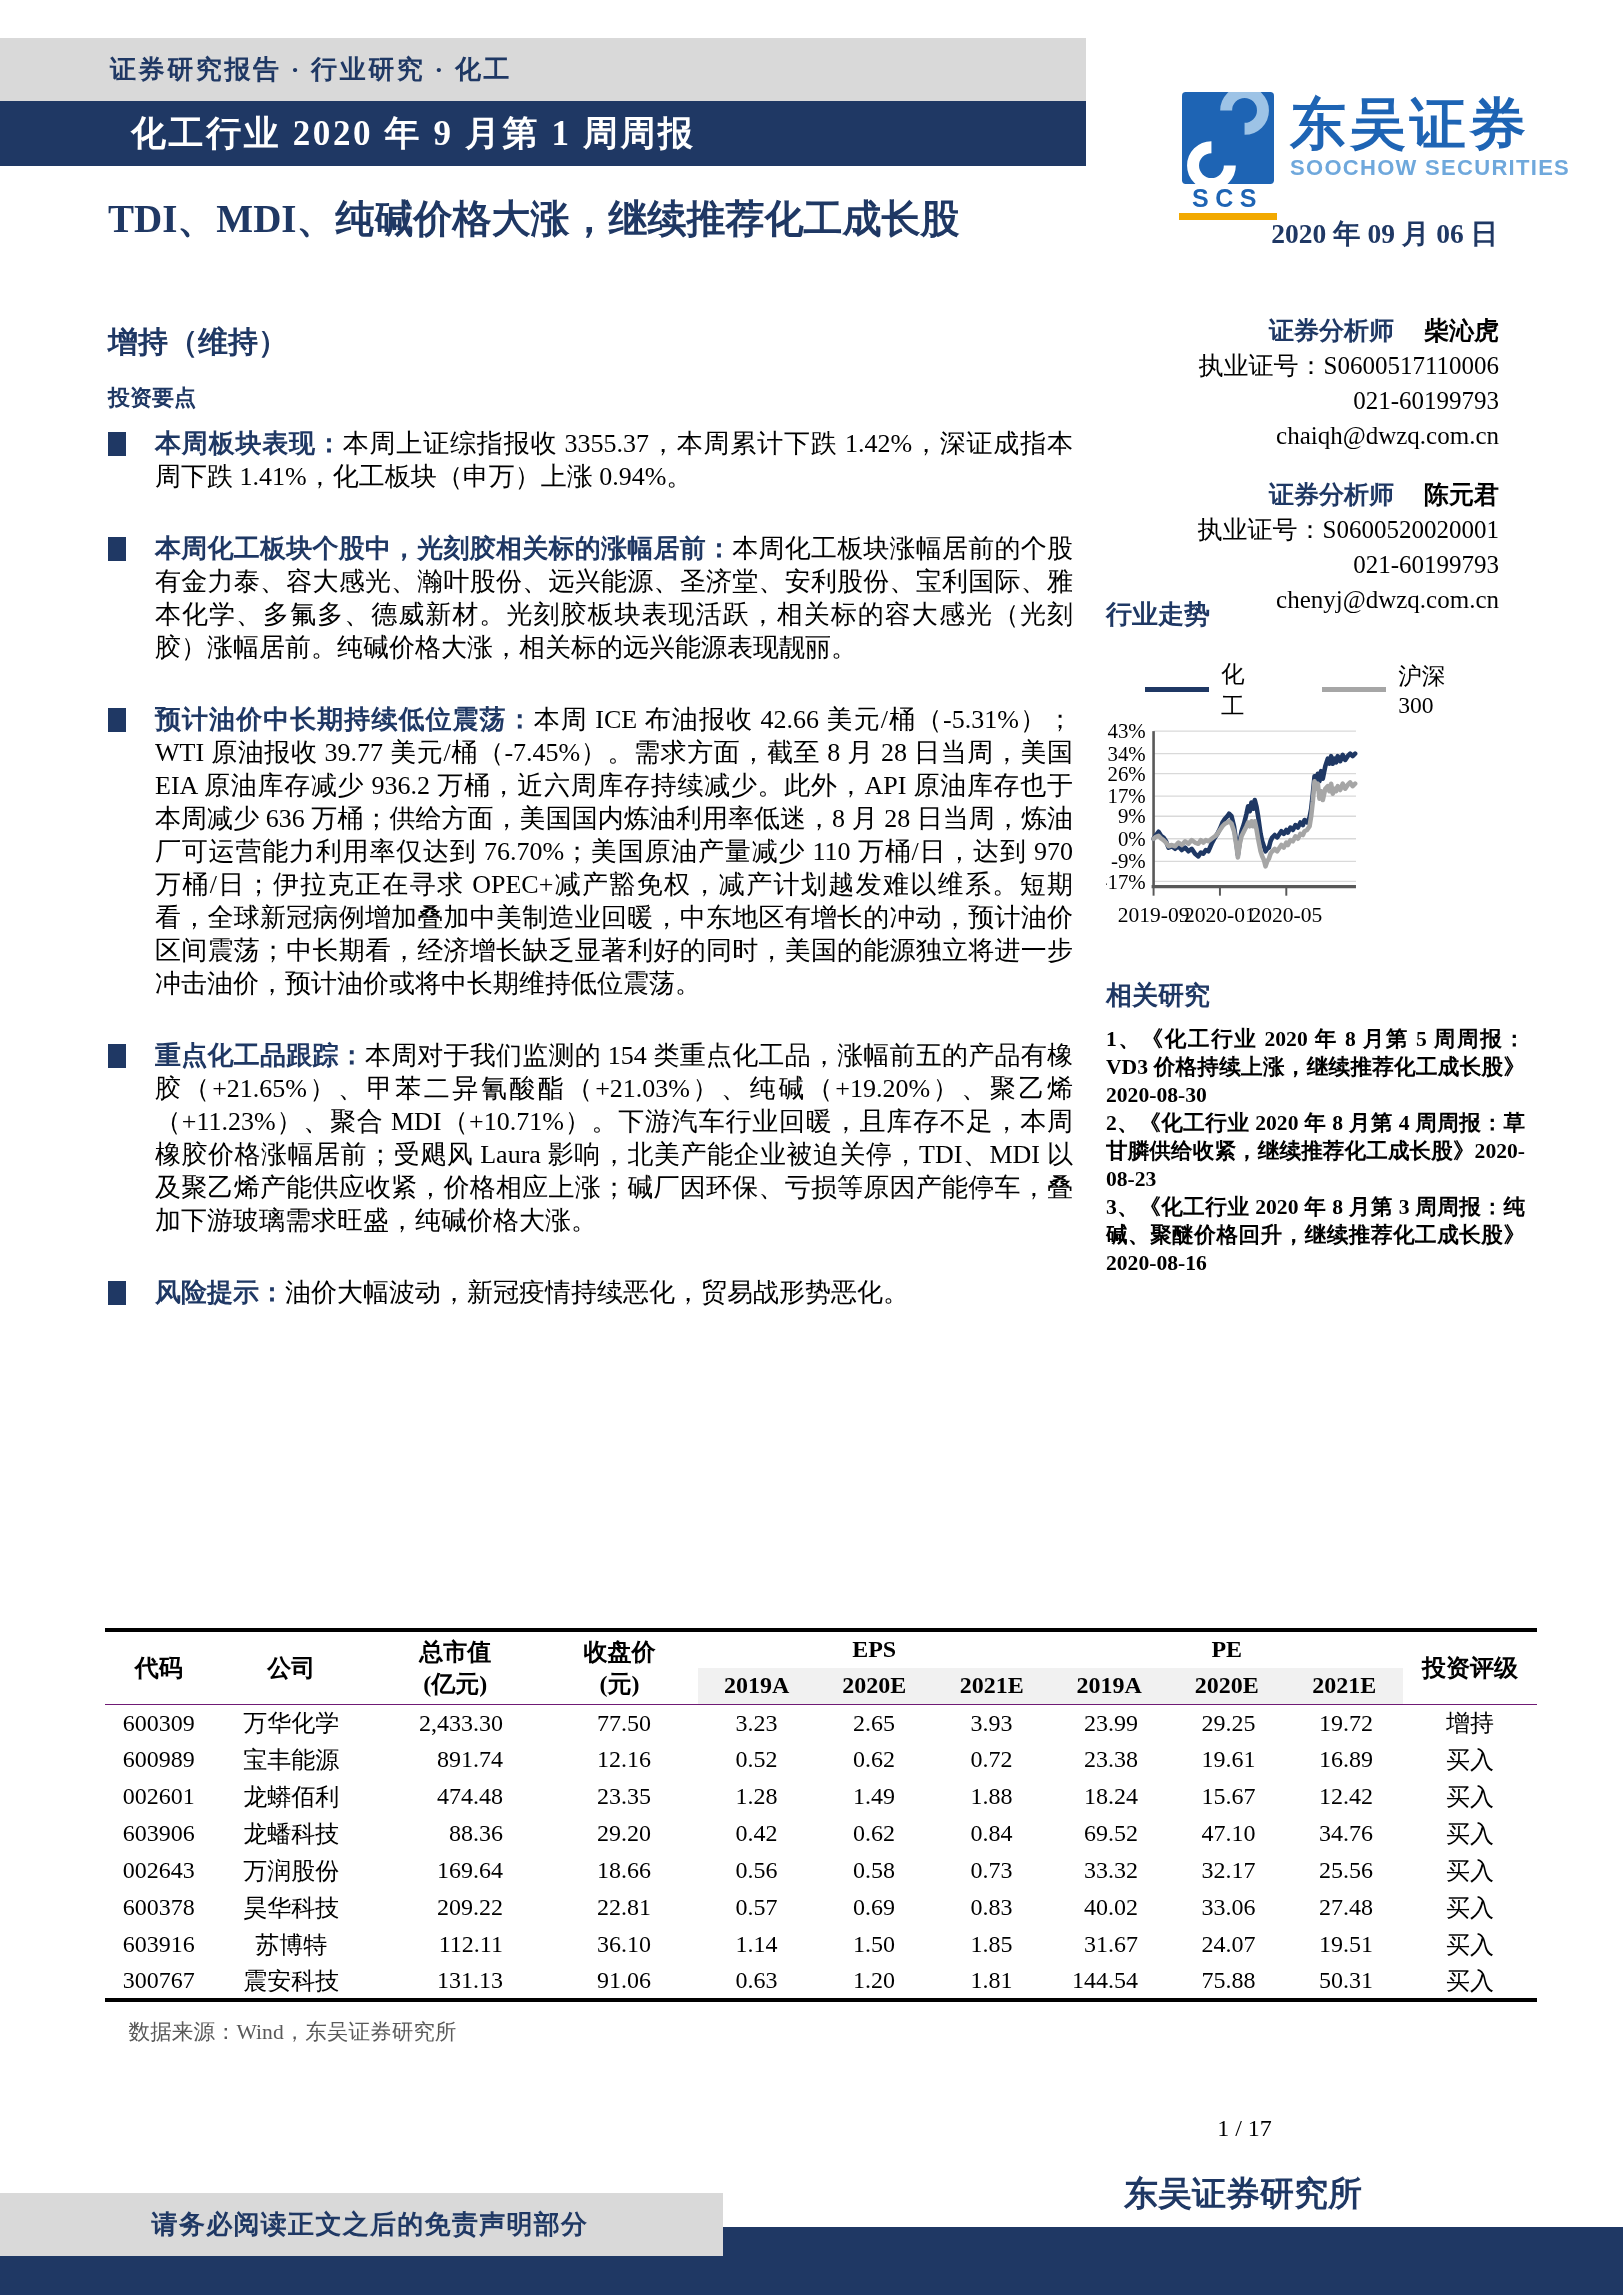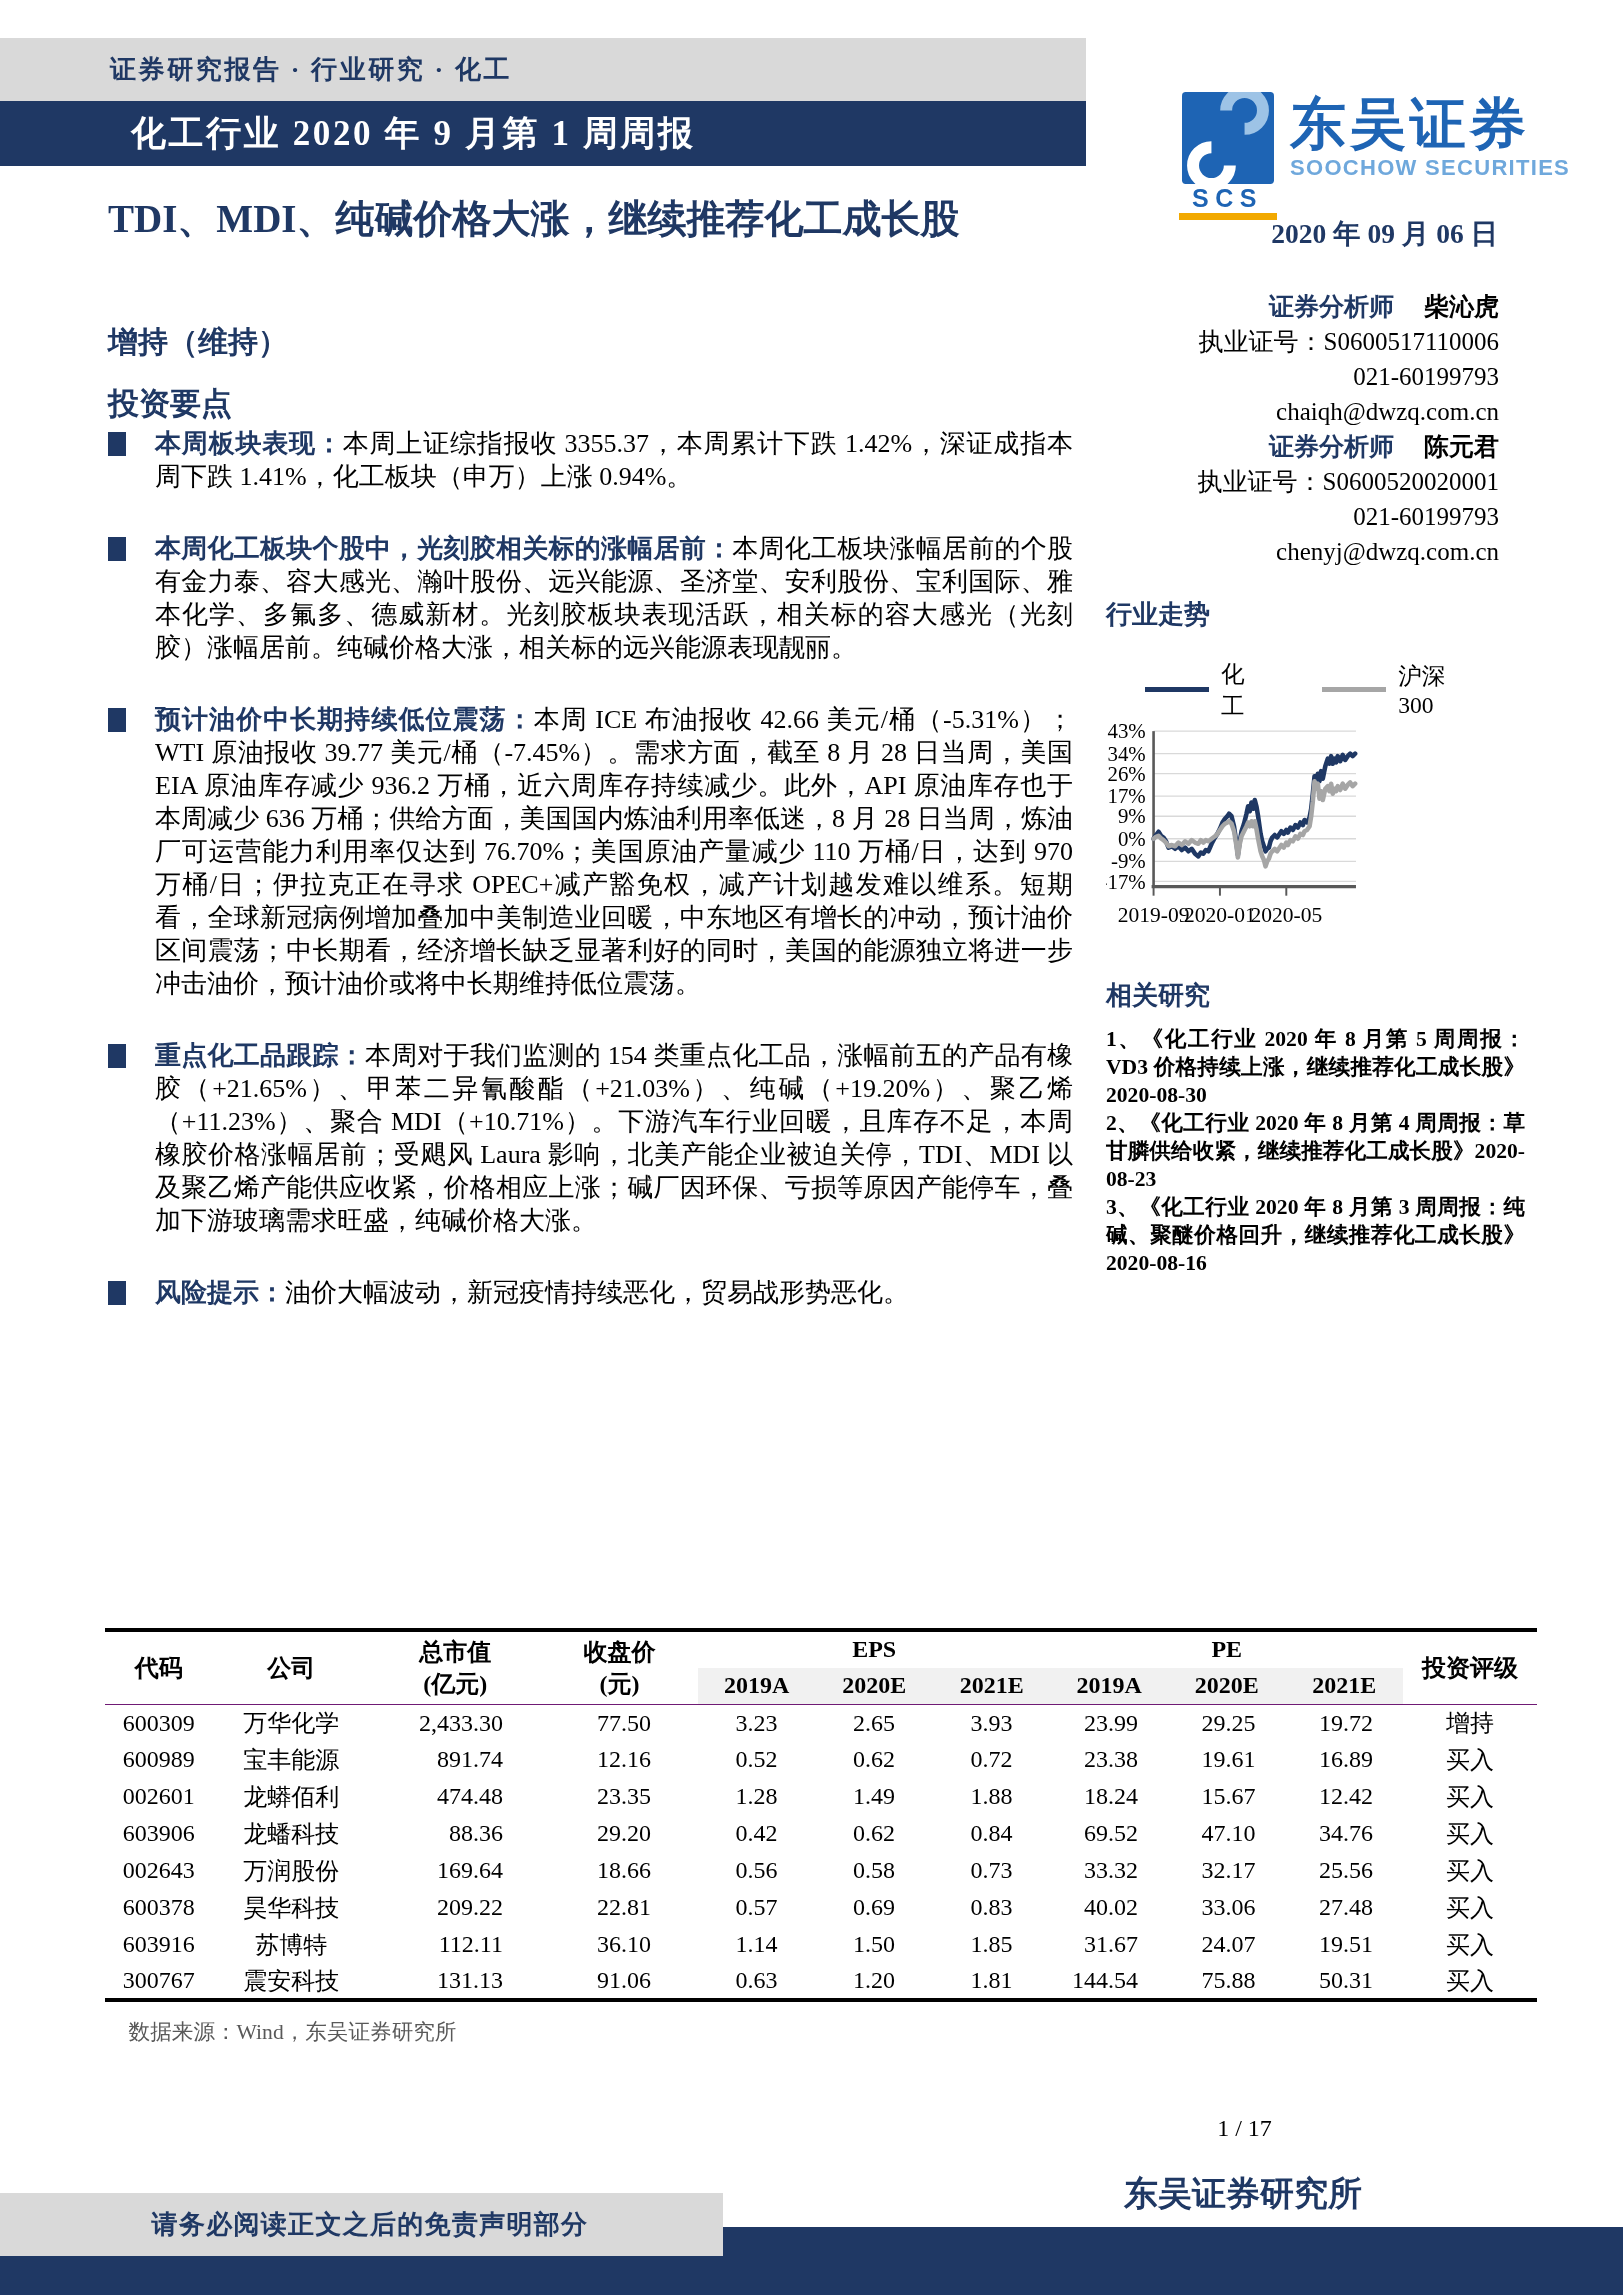--- a/index.html
+++ b/index.html
@@ -26,35 +26,35 @@
   .logo-text { margin-left:13px; }
   .logo-cn { color:#1e64b4; font-family:"Liberation Sans",sans-serif; font-weight:bold;
     font-size:56px; line-height:63px; letter-spacing:3.9px; }
   .logo-en { color:#6fa8dc; font-family:"Liberation Sans",sans-serif; font-weight:bold;
     font-size:22px; letter-spacing:1.3px; margin-top:0; }
 
   
   .headline { position:absolute; left:108px; top:194px; width:962px;
     color:#1f3864; font-weight:bold; font-size:39px; line-height:1.28; }
   .rating { position:absolute; left:108px; top:322px; color:#1f3864; font-weight:bold; font-size:30px; }
-  .section-label { position:absolute; left:108px; top:383px; color:#1f3864; font-weight:bold; font-size:31px; }
+  .section-label { position:absolute; left:108px; top:383px; color:#1f3864; font-weight:bold; font-size:22px; }
 
   .bullets { position:absolute; left:108px; top:427px; width:965px; }
   .bullet { position:relative; padding-left:47px; margin-bottom:39px;
     font-size:26px; line-height:33px; text-align:justify; }
   .bullet-marker { position:absolute; left:0; top:4.6px; width:17.7px; height:24px; background:#1f3864; }
   .bullet-lead { color:#1f3864; font-weight:bold; }
   .bullet-body { color:#000; }
 
   
   .date { position:absolute; left:1112px; top:216px; width:386px; text-align:right;
     color:#1f3864; font-weight:bold; font-size:27.5px; }
   .analysts { position:absolute; left:1106px; top:289px; width:393px; }
   .an-line { text-align:right; font-size:25px; line-height:35px; }
-  .an-role { font-weight:bold; }
+  .an-role { font-weight:bold;margin-top:24px; }
   .an-role .role { color:#1f3864; margin-right:30px; }
   .an-role .name { color:#000; }
 
   .chart-block { position:absolute; left:1106px; top:599px; width:425px; }
   .chart-title { color:#1f3864; font-weight:bold; font-size:26px; line-height:31px; }
   .legend { display:flex; align-items:center; margin-top:27.5px; margin-left:39px; font-size:23.6px; }
   .legend-swatch { display:inline-block; width:72px; height:5.9px; margin-right:11.8px; }
   .legend-item { display:flex; align-items:center; margin-right:59px; }
 
   .research-block { position:absolute; left:1106px; top:980px; width:419px; }

